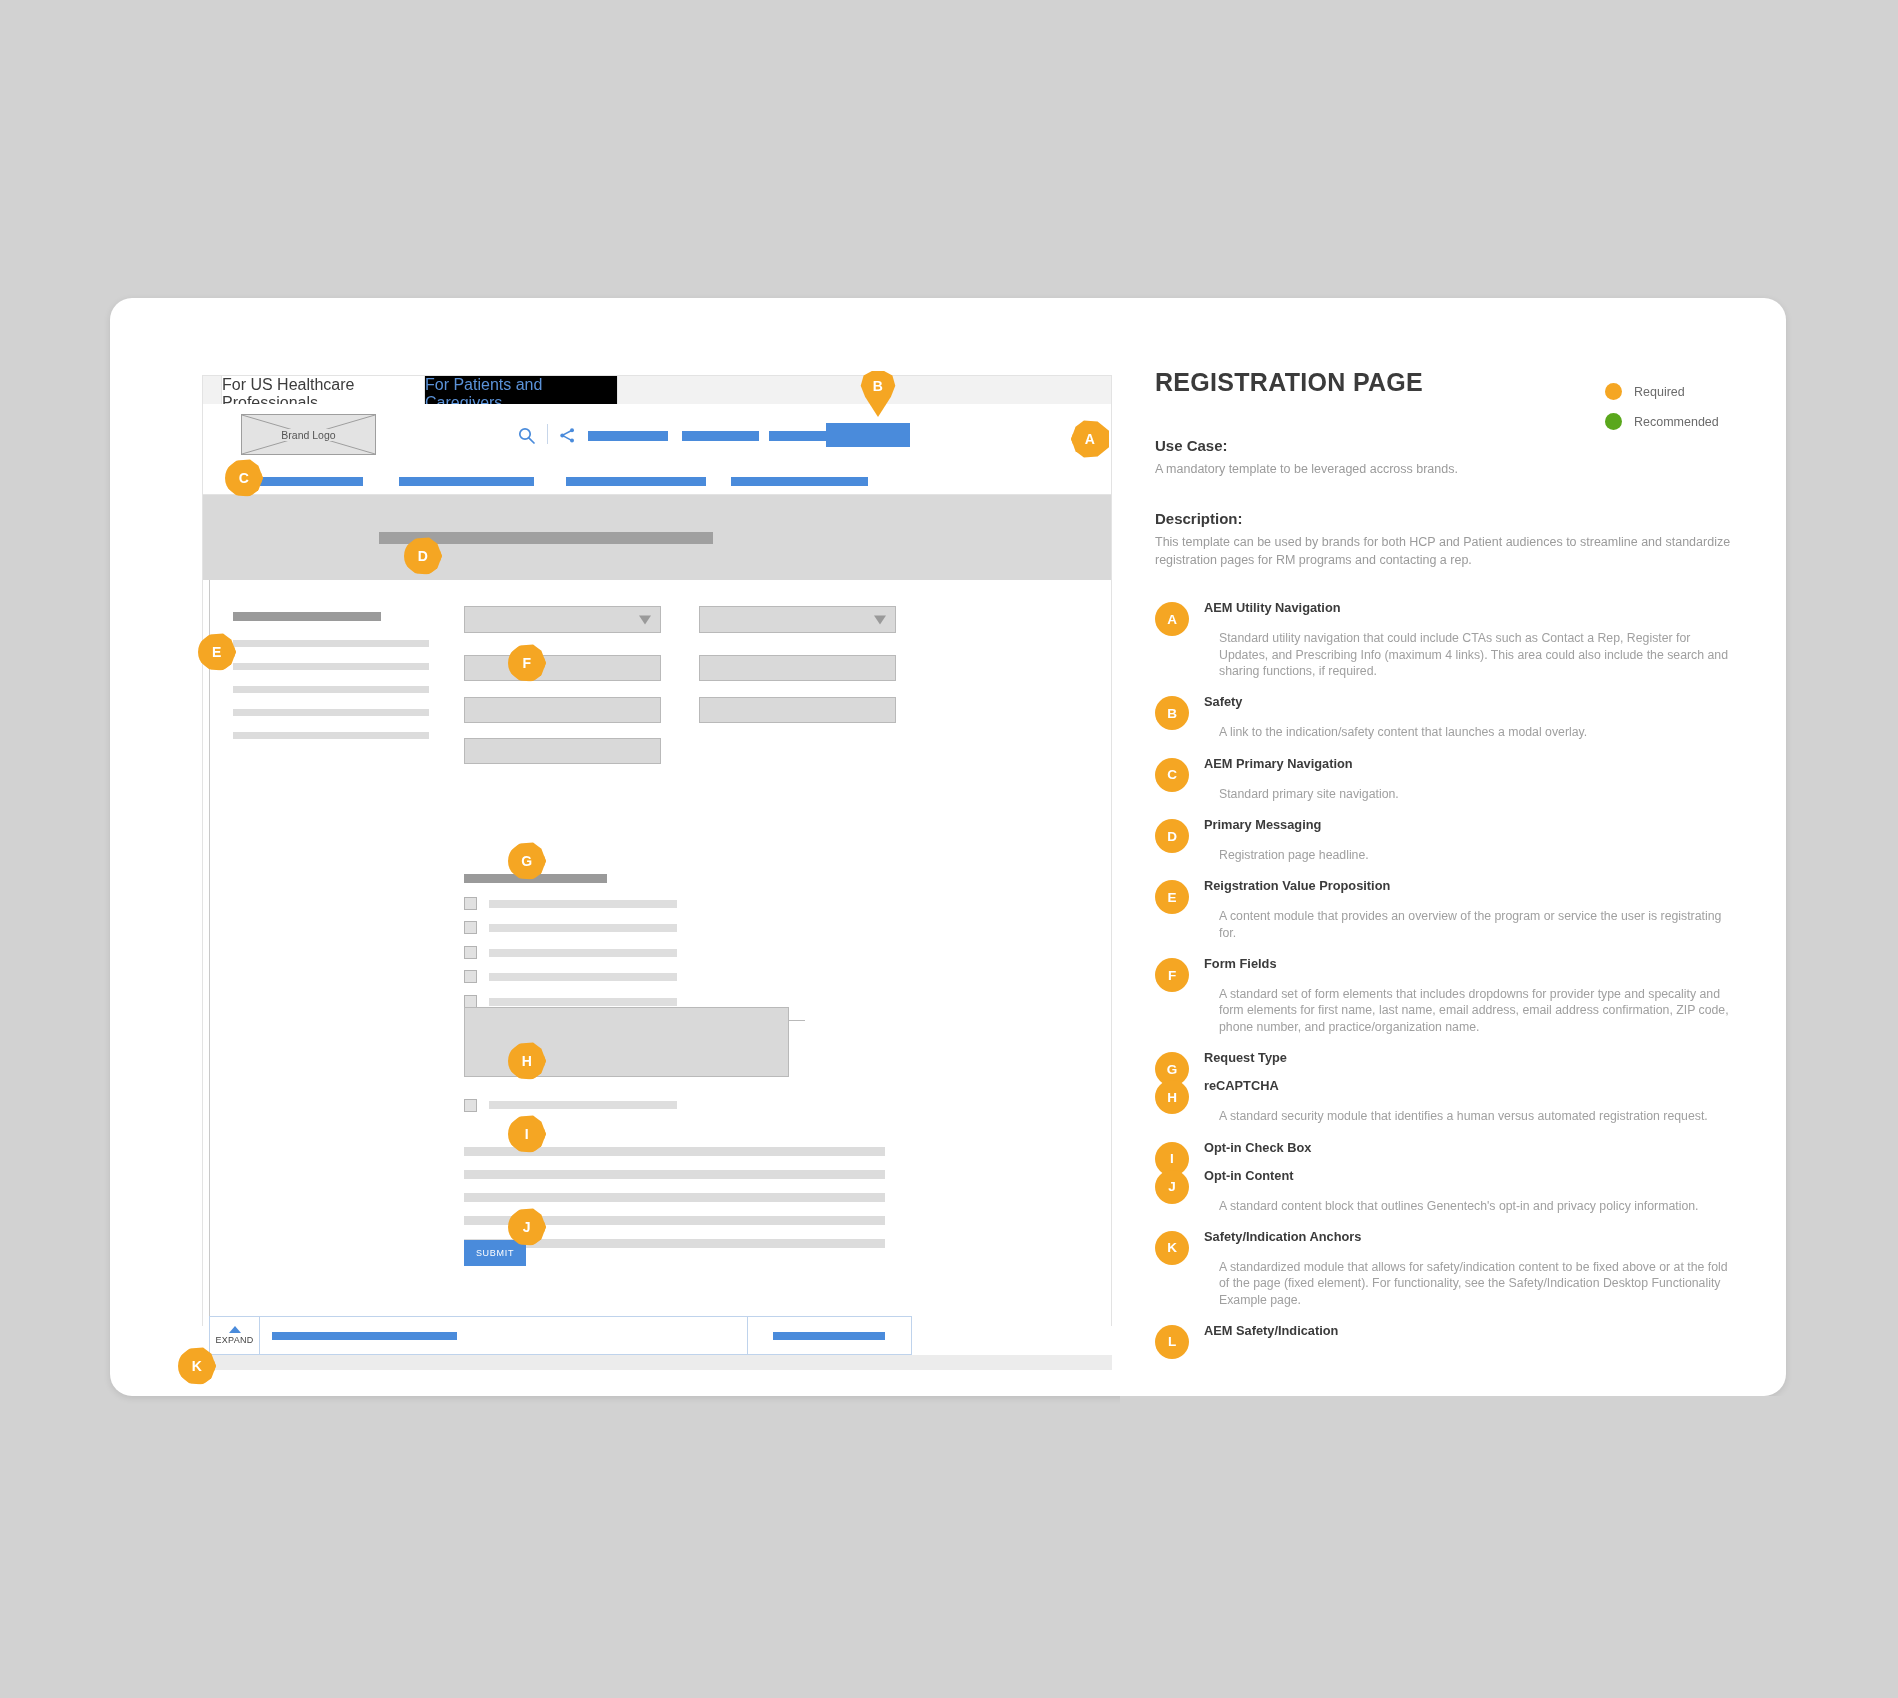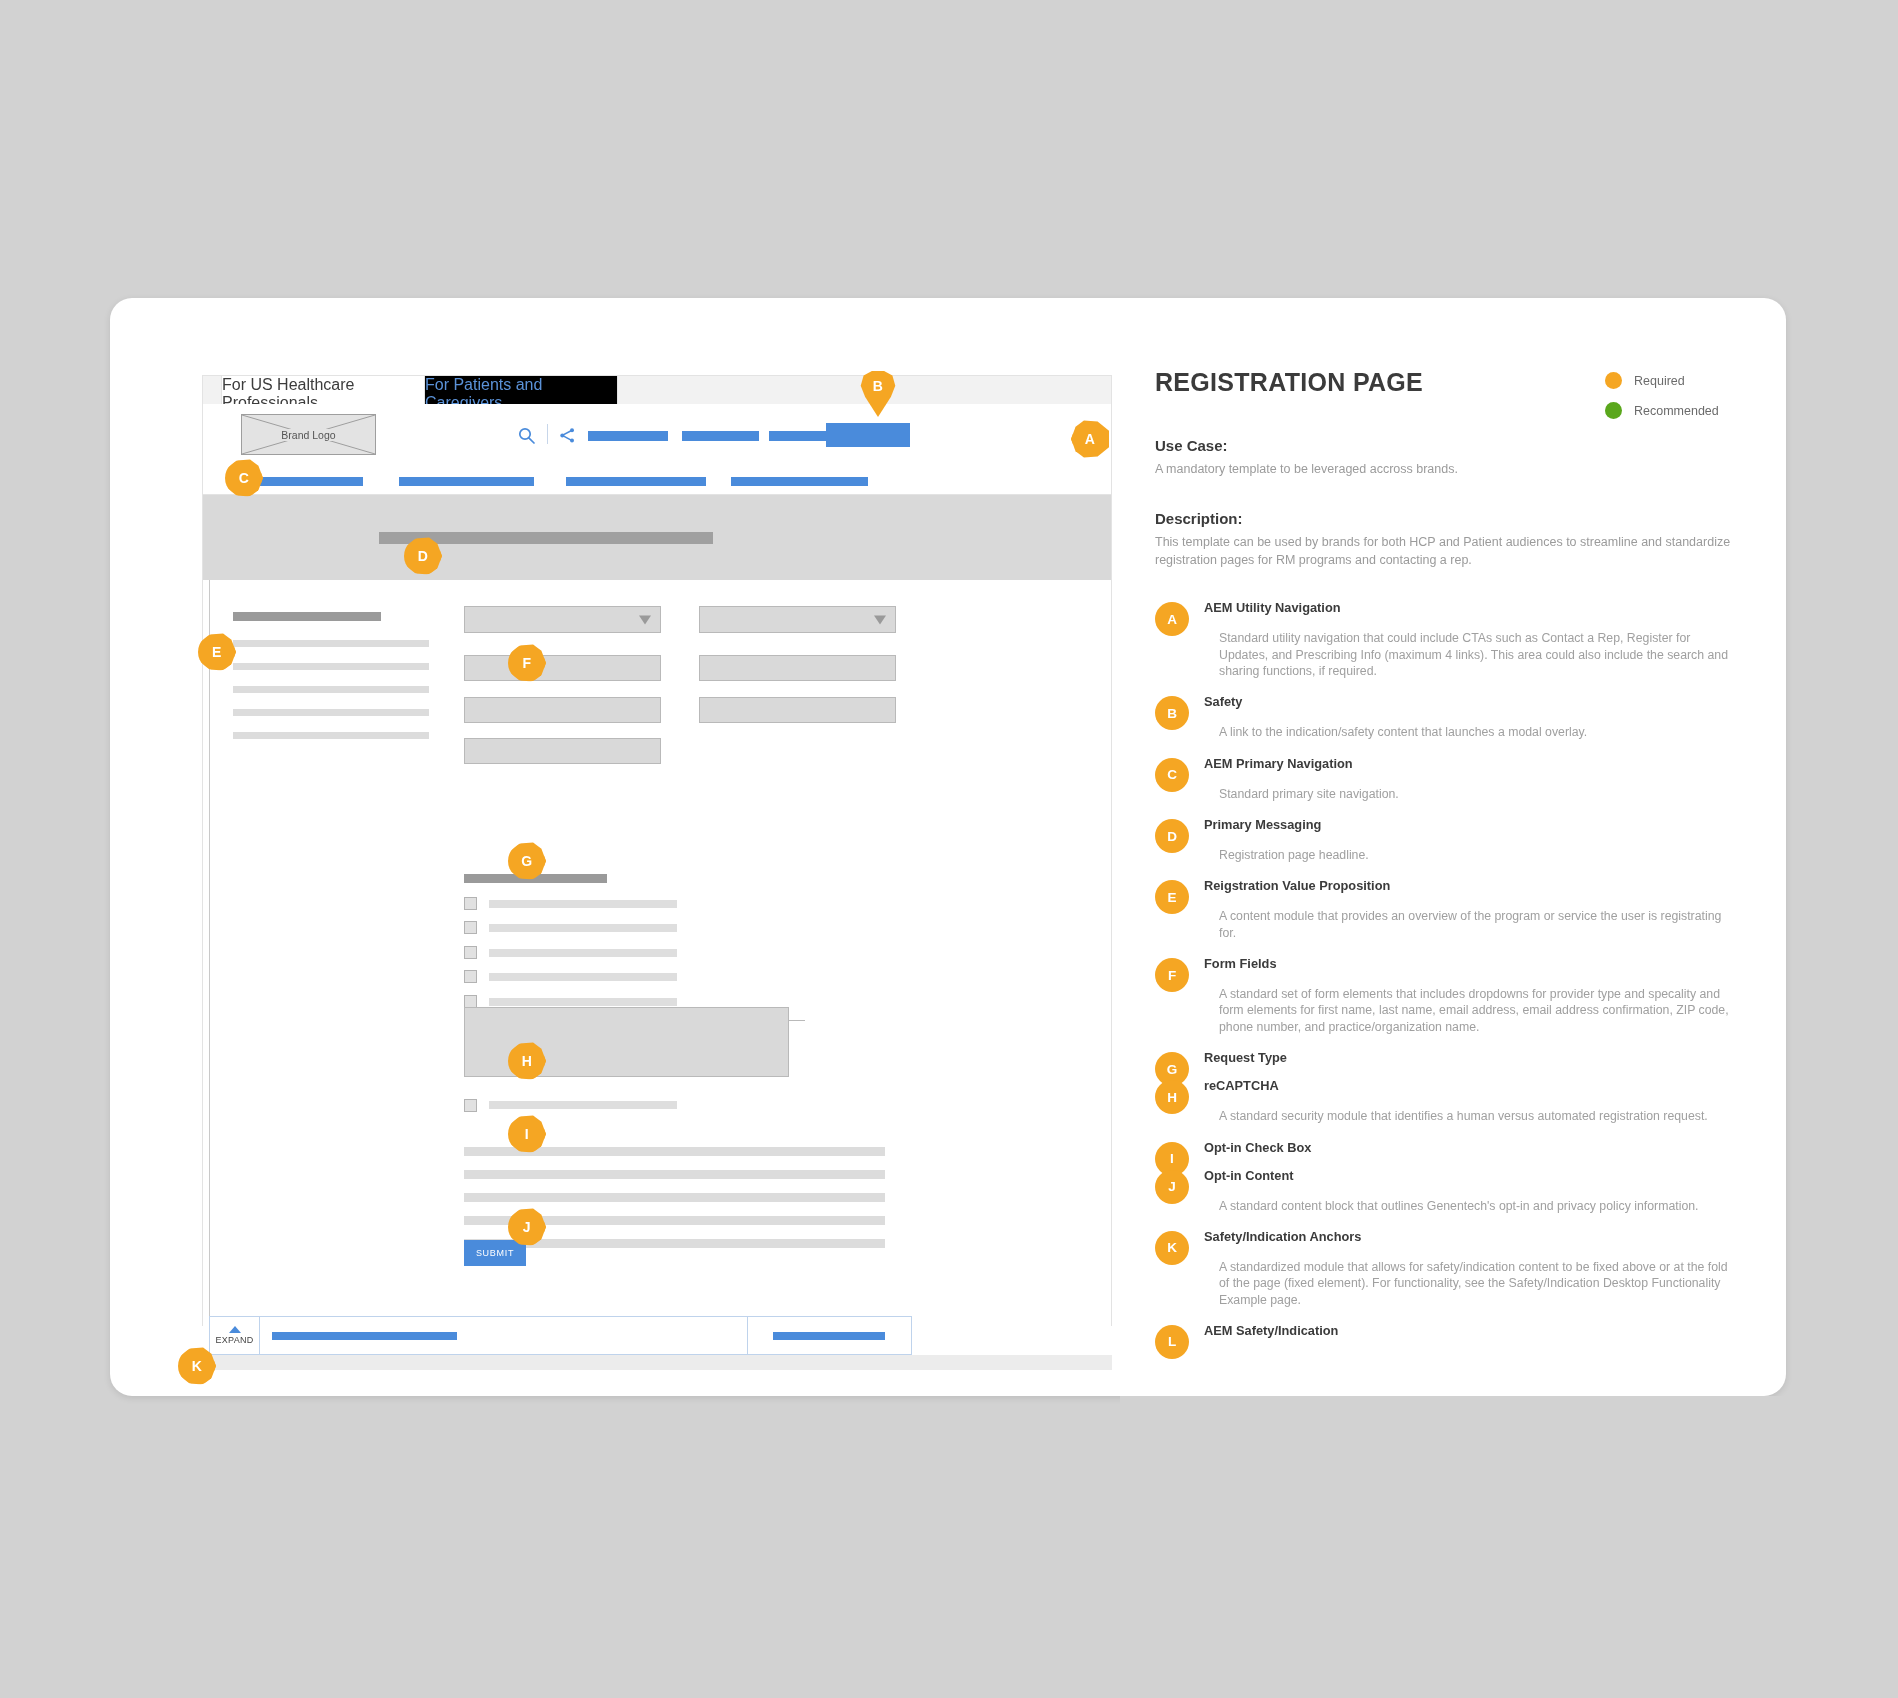--- a/index.html
+++ b/index.html
@@ -288,21 +288,21 @@
     color: #444;
   }
   #panel-title {
     font-size: 25px; font-weight: bold; color: #3b3b3b;
     letter-spacing: 0.3px; margin: 0;
   }
   #panel-subtitle {
     font-size: 22px; color: #5a5a5a; margin: 6px 0 0 0; font-weight: normal;
   }
   #legend-key {
-    position: absolute; left: 450px; top: 4px;
+    position: absolute; left: 450px; top: 15px;
     width: 160px;
   }
   .key-row { display: flex; align-items: center; margin-bottom: 13px; }
   .key-dot {
     width: 17px; height: 17px; border-radius: 50%;
     margin-right: 12px; flex: none;
   }
   .key-lbl { font-size: 12.5px; color: #6b6b6b; }
 
   .sec-h {

